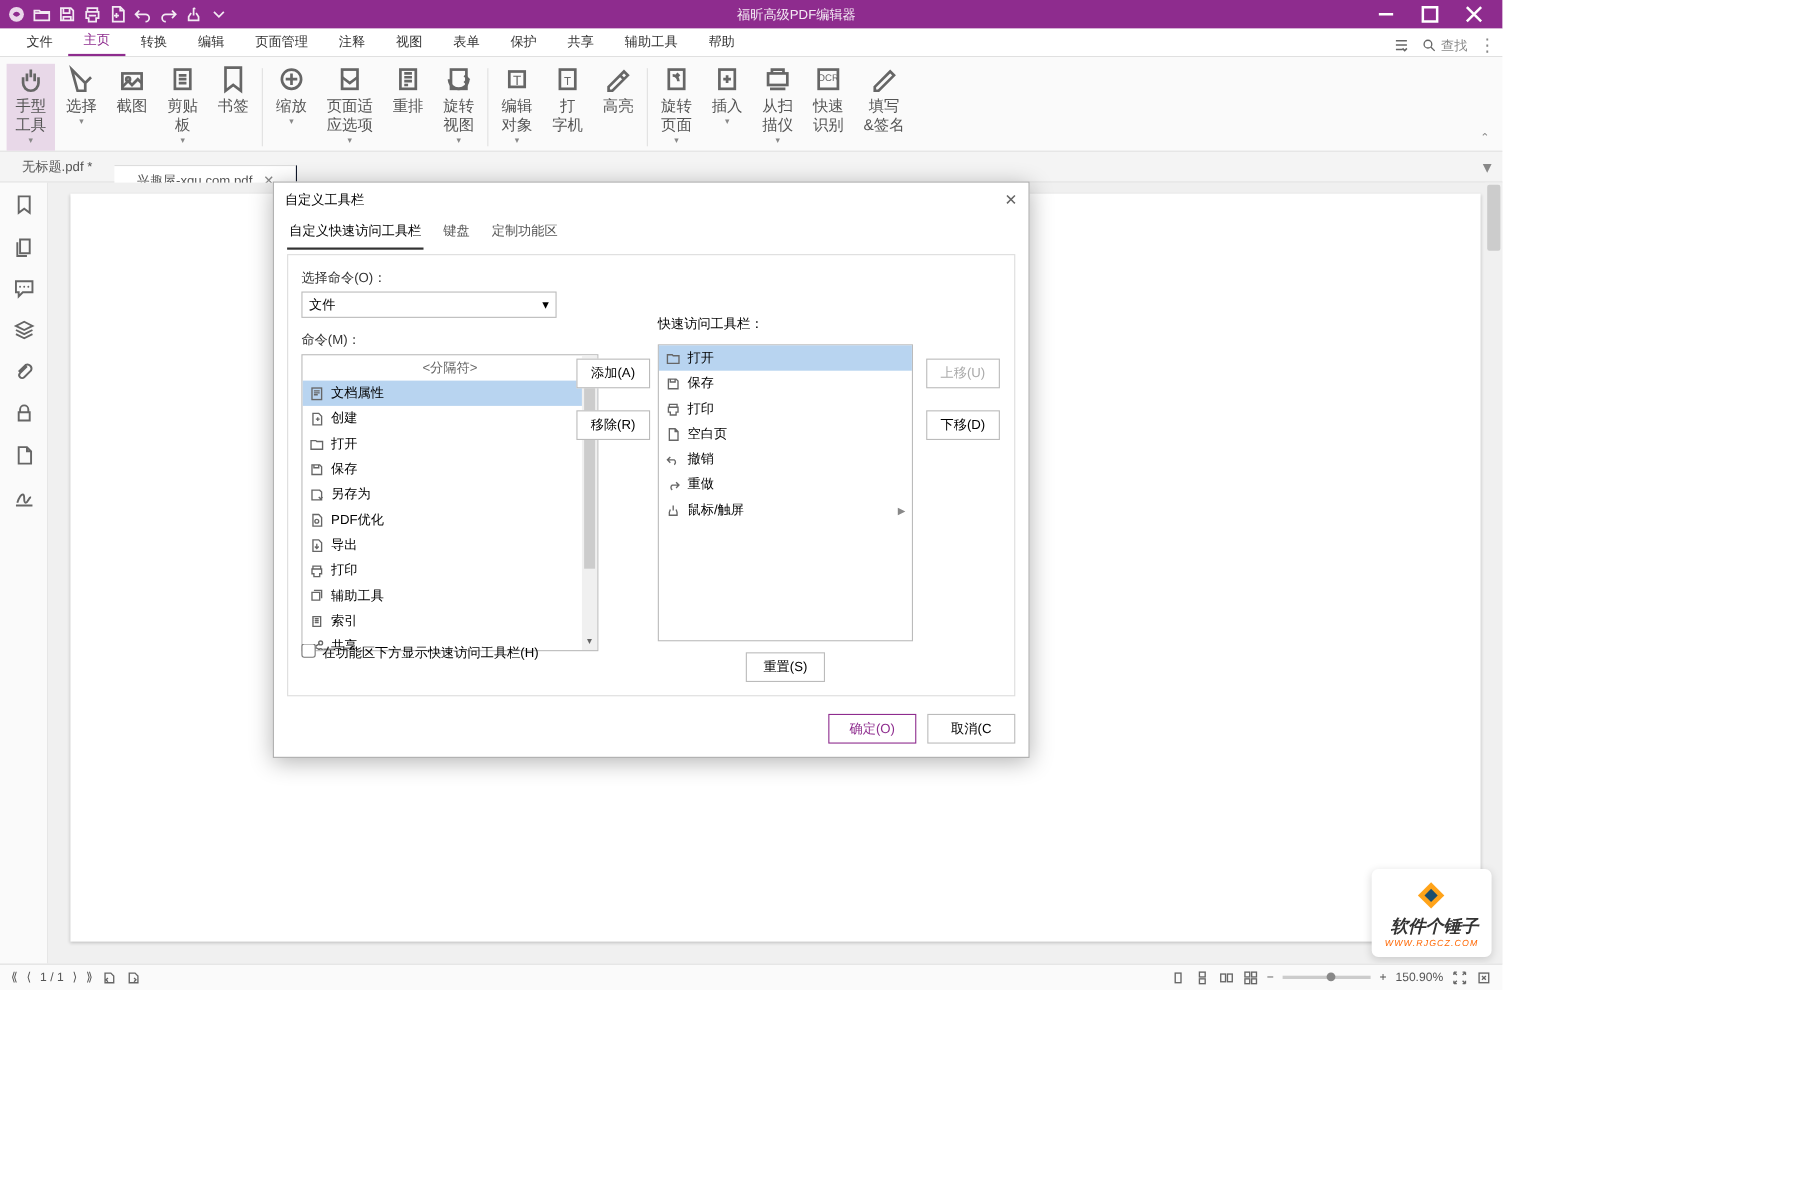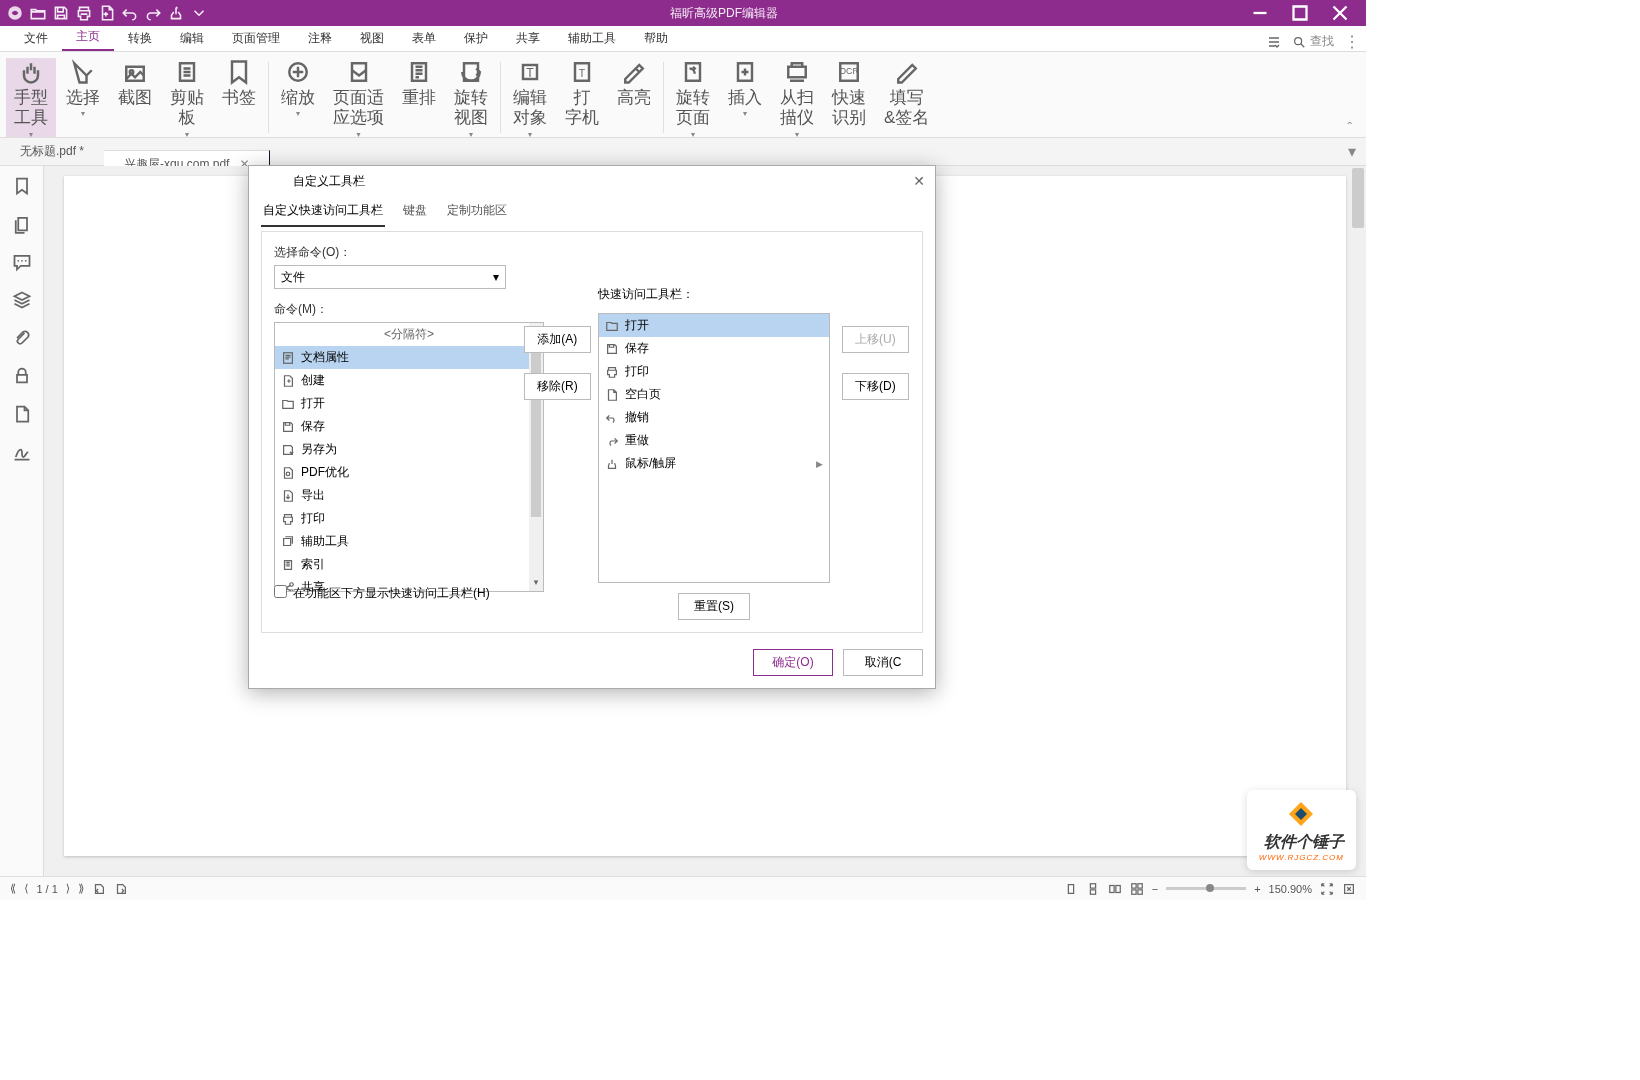--- a/index.html
+++ b/index.html
@@ -18,41 +18,41 @@
 .menutab { padding: 4px 14px; font-size: 12px; color: #333; }
 .menutab.active { color: #8e2c8e; border-bottom: 2px solid #8e2c8e; }
 .menubar-right { margin-left: auto; display: flex; align-items: center; gap: 10px; padding-right: 10px; }
 .search-box { display: flex; align-items: center; color: #888; font-size: 12px; gap: 4px; }
 
 
 .ribbon { background: #fafafa; height: 86px; display: flex; padding: 6px 6px 0; gap: 2px; border-bottom: 1px solid #ddd; }
 .ribbon-group { display: flex; flex-direction: column; align-items: center; padding: 0 8px; position: relative; }
 .ribbon-sep { width: 1px; background: #e0e0e0; margin: 4px 2px; }
 .ribbon-icon { width: 28px; height: 28px; margin-bottom: 2px; display: flex; align-items: center; justify-content: center; }
-.ribbon-label { font-size: 17px; color: #555; text-align: center; line-height: 1.2; white-space: pre-line; }
+.ribbon-label { font-size: 14px; color: #555; text-align: center; line-height: 1.2; white-space: pre-line; }
 .ribbon-group.selected { background: #e8d8e8; }
 
 
 .doctabs { height: 28px; background: #f4f4f4; display: flex; align-items: center; border-bottom: 1px solid #ddd; }
 .doctab { padding: 5px 20px; font-size: 12px; color: #555; display: flex; align-items: center; gap: 10px; }
 .doctab.active { background: #fff; border-top: 1px solid #ddd; border-right: 1px solid #0f172a; margin-top: 24px; }
 .doctab .close { color: #888; }
 
 
 .main { display: flex; height: 710px; }
 .sidebar { width: 44px; background: #fafafa; border-right: 1px solid #ddd; display: flex; flex-direction: column; align-items: center; padding-top: 10px; gap: 18px; }
 .sidebar-icon { width: 20px; height: 20px; color: #666; display: flex; align-items: center; justify-content: center; }
 .canvas { flex: 1; background: #f0f0f0; position: relative; }
 .page { background: #fff; margin: 10px 20px; height: 680px; box-shadow: 0 1px 3px rgba(0,0,0,.2); }
 .vscroll { position: absolute; right: 0; top: 0; bottom: 0; width: 16px; background: #f0f0f0; }
 .vscroll-thumb { background: #ccc; margin: 2px; border-radius: 2px; }
 
 
 .dialog { position: absolute; left: 248px; top: 165px; width: 688px; height: 524px; background: #fff; border: 1px solid #aaa; box-shadow: 0 4px 20px rgba(0,0,0,.3); display: flex; flex-direction: column; }
-.dialog-titlebar { height: 30px; display: flex; align-items: center; padding: 0 10px; font-size: 12px; margin-left: 34px; }
+.dialog-titlebar { height: 30px; display: flex; align-items: center; padding: 0 10px; font-size: 12px; }
 .dialog-close { margin-left: auto; color: #666; font-size: 14px; }
 .dialog-tabs { display: flex; padding: 0 12px; gap: 16px; font-size: 12px; }
 .dialog-tab { padding: 6px 2px; color: #555; }
 .dialog-tab.active { border-bottom: 2px solid #333; color: #000; }
 .dialog-body { flex: 1; border: 1px solid #ddd; margin: 4px 12px 8px; padding: 12px; font-size: 12px; position: relative; }
 .field-label { margin-bottom: 4px; color: #333; }
 .combo { width: 232px; height: 24px; border: 1px solid #bbb; display: flex; align-items: center; padding: 0 6px; justify-content: space-between; margin-bottom: 12px; }
 .listbox { width: 270px; height: 270px; border: 1px solid #bbb; position: relative; overflow: hidden; }
 .listbox-scroll { position: absolute; right: 0; top: 0; bottom: 0; width: 14px; background: #f0f0f0; }
 .listbox-scroll-up, .listbox-scroll-down { height: 14px; text-align: center; font-size: 9px; color: #666; }

